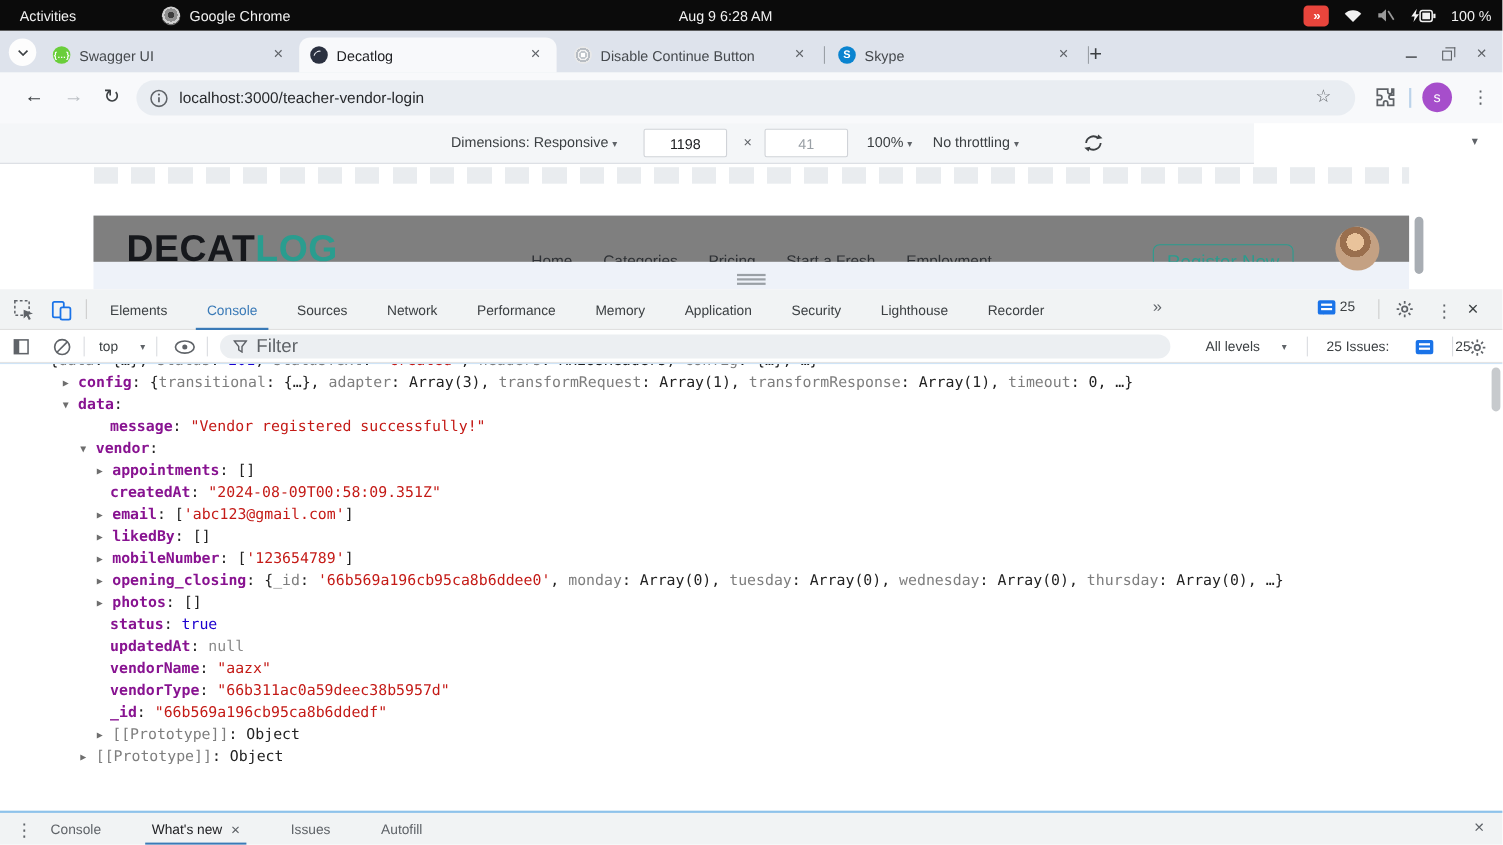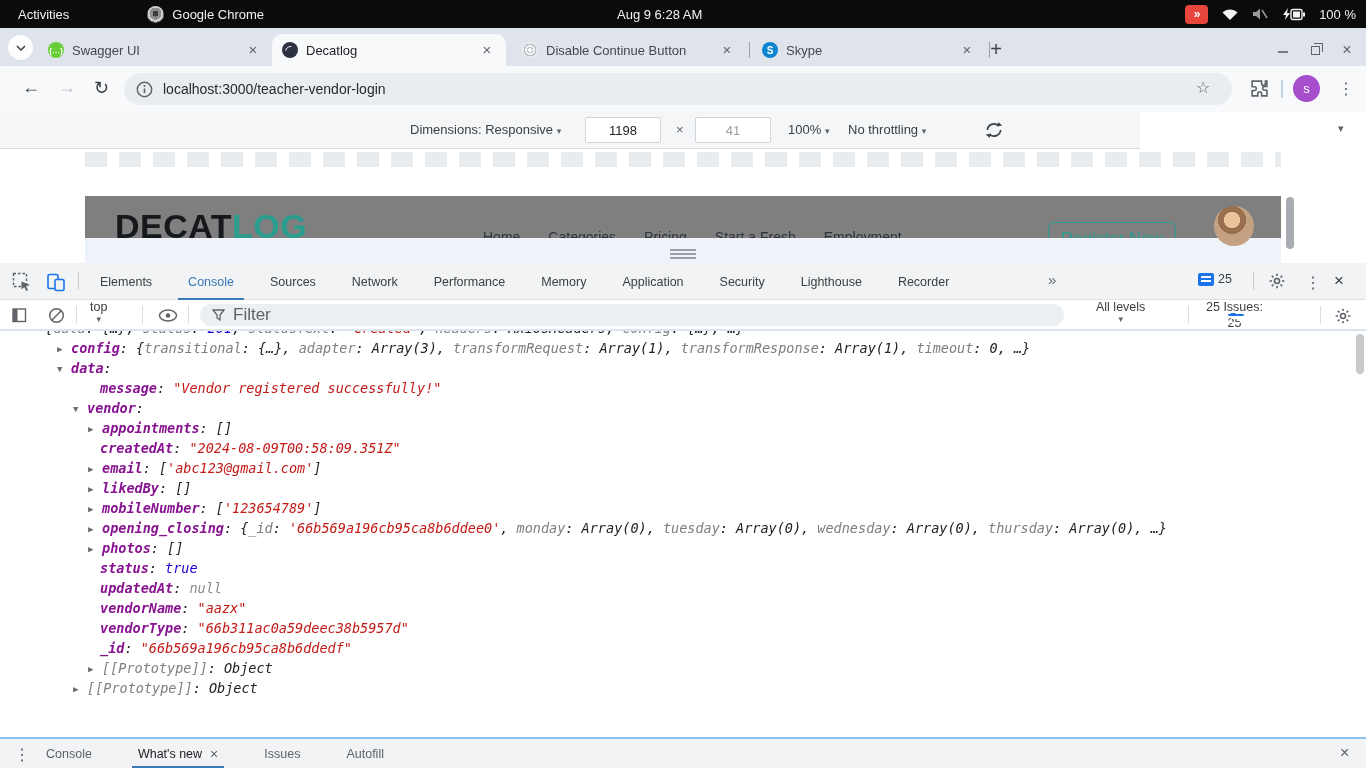--- a/index.html
+++ b/index.html
@@ -95,32 +95,32 @@
   .moretabs { position:absolute; left:1048px; top:8px; font-size:15px; color:#5f6368; }
   .msgcount { position:absolute; left:1198px; top:9px; display:flex; align-items:center; gap:4px;
     font-size:12.5px; color:#3c4043; }
   .bubble { width:16px; height:13px; background:#1a73e8; border-radius:2px; position:relative; }
   .bubble::before { content:""; position:absolute; left:2px; bottom:-3px; border:3px solid transparent; border-top-color:#1a73e8; }
   .bubble::after { content:""; position:absolute; left:3px; top:3.5px; width:10px; height:1.6px;
     background:#fff; box-shadow:0 4px 0 #fff; }
 
   
   #ctoolbar { left:0; top:300px; width:1366px; height:30px; background:#fff; border-bottom:1px solid #e4e4e4; font-size:12.5px; color:#3c4043; }
-  #ctoolbar .citem { position:absolute; top:0; height:30px; display:flex; align-items:center; gap:0;flex-direction:column; }
+  #ctoolbar .citem { position:absolute; top:0; height:30px; display:flex; align-items:center; gap:20px; }
   .csep { position:absolute; top:6px; width:1px; height:18px; background:#dadce0; }
   .filterpill { position:absolute; left:200px; top:4px; width:864px; height:22px; border-radius:12px;
     background:#eceff2; display:flex; align-items:center; gap:8px; padding-left:12px; }
   .filterpill input { border:none; outline:none; background:transparent; font-size:17px; color:#3c4043;
     width:700px; font-family:"Liberation Sans", sans-serif; }
   .filterpill input::placeholder { color:#5f6368; }
 
   
   #console { left:0; top:330px; width:1366px; height:407px; background:#fff; overflow:hidden;
     border-top:1px solid #cfe4f7; font-family:"DejaVu Sans Mono", monospace; font-size:13.5px; }
-  .cline { height:20px; line-height:20px; white-space:nowrap;font-style:italic; }
+  .cline { height:20px; line-height:20px; white-space:nowrap; }
   .tri { display:inline-block; width:14px; font-size:9px; color:#6e6e6e; vertical-align:1px; }
   .s-key { color:#881391; font-weight:bold; }
   .s-str { color:#c41a16; }
   .s-num { color:#1c00cf; }
   .s-bool { color:#1c00cf; }
   .s-nul { color:#8a8a8a; }
   .s-gkey { color:#7e7e7e; }
   .s-val { color:#222; }
   .s-plain { color:#222; }
   .s-dim { color:#7e7e7e; }

